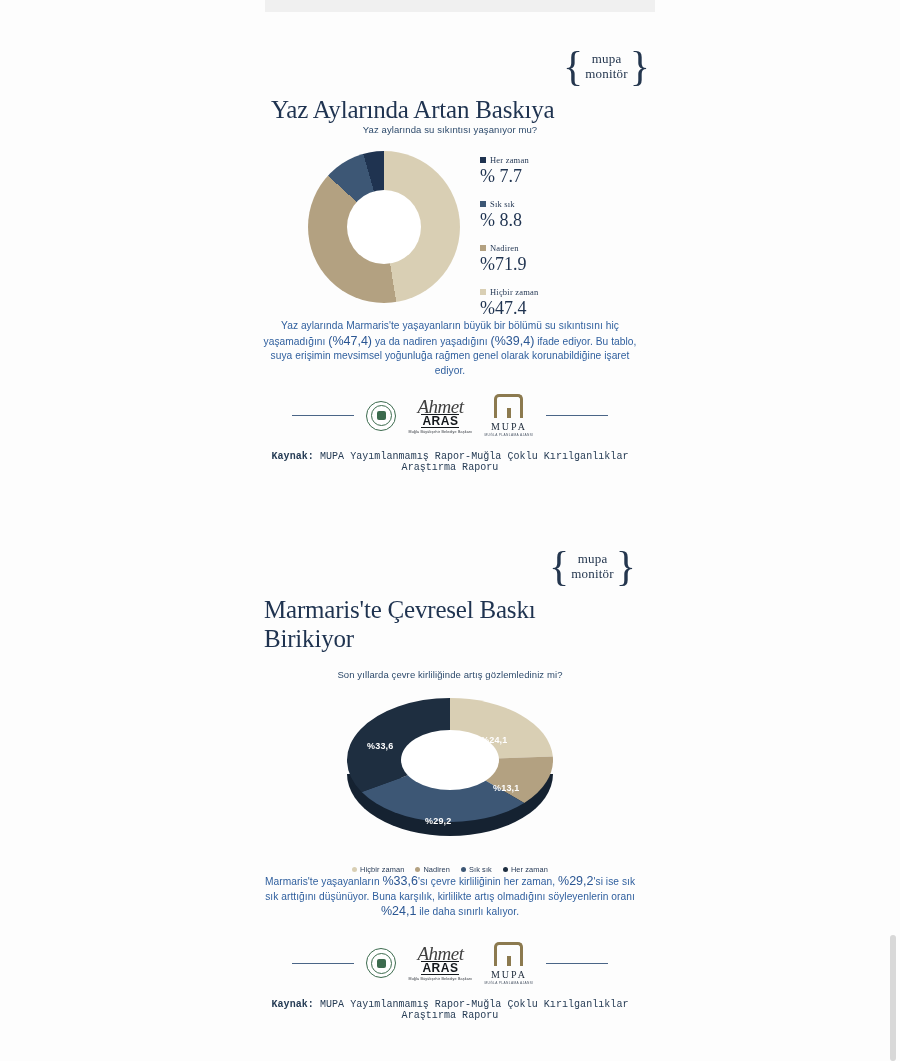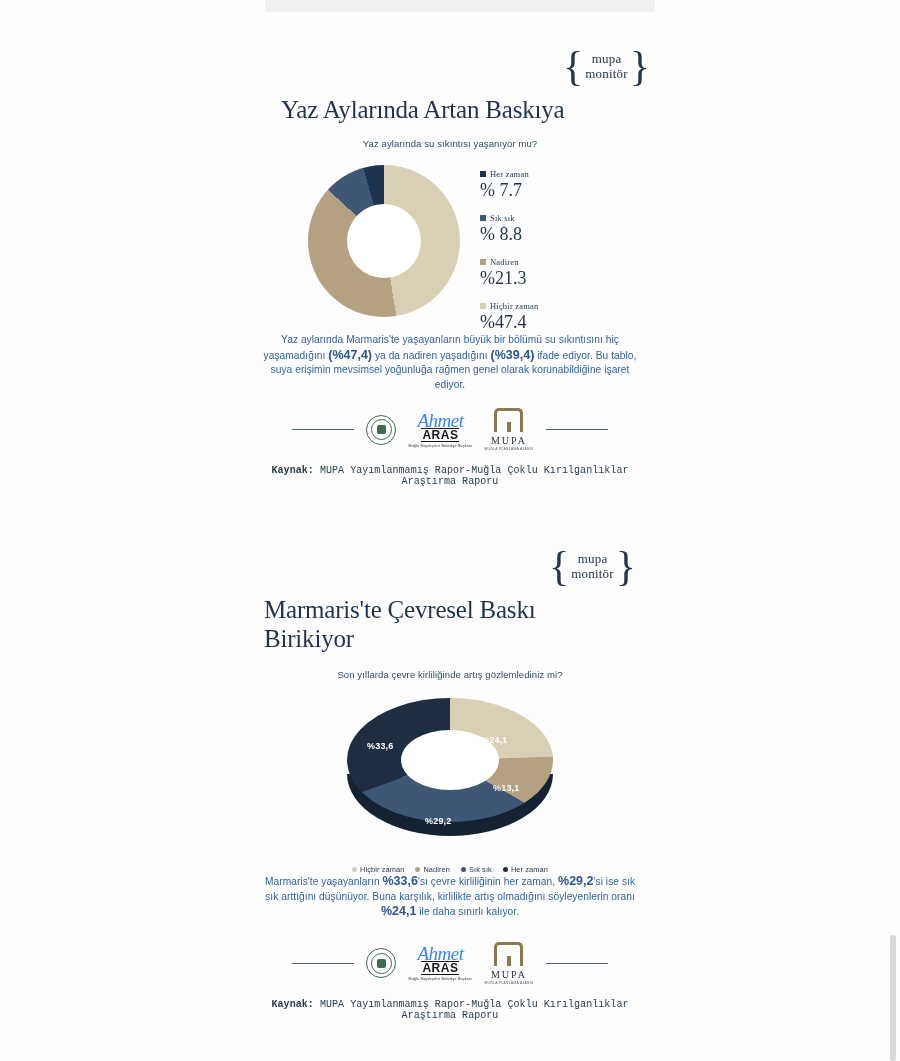--- a/index.html
+++ b/index.html
@@ -77,21 +77,21 @@
   }
 
   
   .para{
     color:#2f5f9e;
     font-size:10.2px;
     line-height:14.5px;
     text-align:center;
     letter-spacing:.05px;
   }
-  .para b{font-weight:bold;font-size:12.5px;color:#2a5693;letter-spacing:0;}
+  .para b{font-weight:normal;font-size:12.5px;color:#2a5693;letter-spacing:0;}
 
   
   .logos{display:flex;align-items:center;justify-content:center;gap:12px;}
   .rule{height:1px;background:#2a4a72;flex:0 0 62px;opacity:.85;}
   .seal{
     width:28px;height:28px;border-radius:50%;
     border:1.6px solid #3c6b4e;
     display:flex;align-items:center;justify-content:center;
     position:relative;background:#fff;
   }
@@ -99,21 +99,21 @@
     content:"";position:absolute;width:19px;height:19px;border-radius:50%;
     border:1.2px solid #3c6b4e;
   }
   .seal::after{
     content:"";position:absolute;width:9px;height:9px;
     background:#3c6b4e;border-radius:2px;
   }
   .aras{display:flex;flex-direction:column;align-items:center;}
   .aras .sig{
     font-family:"Liberation Serif", serif;
-    font-style:italic;font-size:19px;color:#3b82f6;line-height:17px;
+    font-style:italic;font-size:19px;color:#404040;line-height:17px;
     letter-spacing:-.5px;
   }
   .aras .aras-b{
     font-size:12px;font-weight:bold;color:#14181c;letter-spacing:.5px;
     border-top:1.5px solid #14181c;border-bottom:1.5px solid #14181c;
     line-height:12px;margin-top:-1px;padding:0 1px;
   }
   .aras .sub{font-size:3.6px;color:#2a2f36;letter-spacing:.2px;margin-top:2px;}
   .mupa{display:flex;flex-direction:column;align-items:center;}
   .mupa .mark{
@@ -167,25 +167,25 @@
 
     <div class="brandmark">
       <span class="brace">{</span>
       <span class="bwords">
         <span>mupa</span>
         <span>monitör</span>
       </span>
       <span class="brace">}</span>
     </div>
 
-    <div class="headline" style="margin-top:50px;margin-left:31px;">
+    <div class="headline" style="margin-top:50px;margin-left:21px;">
       <div>Yaz Aylarında Artan Baskıya</div>
     </div>
 
-    <div class="subq" style="margin-top:14px;">Yaz aylarında su sıkıntısı yaşanıyor mu?</div>
+    <div class="subq" style="">Yaz aylarında su sıkıntısı yaşanıyor mu?</div>
 
     <div class="chart1wrap" style="margin-top:16px;">
       <div class="donut1" id="donut1" style="background: conic-gradient(rgb(217, 207, 180) 0deg, rgb(217, 207, 180) 170.64deg, rgb(179, 161, 129) 170.64deg, rgb(179, 161, 129) 312.48deg, rgb(61, 87, 117) 312.48deg, rgb(61, 87, 117) 344.16deg, rgb(31, 51, 80) 344.16deg, rgb(31, 51, 80) 360deg);"></div>
       <div class="legend1" id="legend1">
           <div class="leg1row">
             <div class="leg1top">
               <span class="leg1dot" style="background:#1f3350"></span>
               <span class="leg1lbl">Her zaman</span>
             </div>
             <div class="leg1val">% 7.7</div>
@@ -195,21 +195,21 @@
               <span class="leg1dot" style="background:#3d5775"></span>
               <span class="leg1lbl">Sık sık</span>
             </div>
             <div class="leg1val">% 8.8</div>
           </div>
           <div class="leg1row">
             <div class="leg1top">
               <span class="leg1dot" style="background:#b3a181"></span>
               <span class="leg1lbl">Nadiren</span>
             </div>
-            <div class="leg1val">%21.3</div>
+            <div class="leg1val">%71.9</div>
           </div>
           <div class="leg1row">
             <div class="leg1top">
               <span class="leg1dot" style="background:#d9cfb4"></span>
               <span class="leg1lbl">Hiçbir zaman</span>
             </div>
             <div class="leg1val">%47.4</div>
           </div>
         </div>
     </div>

